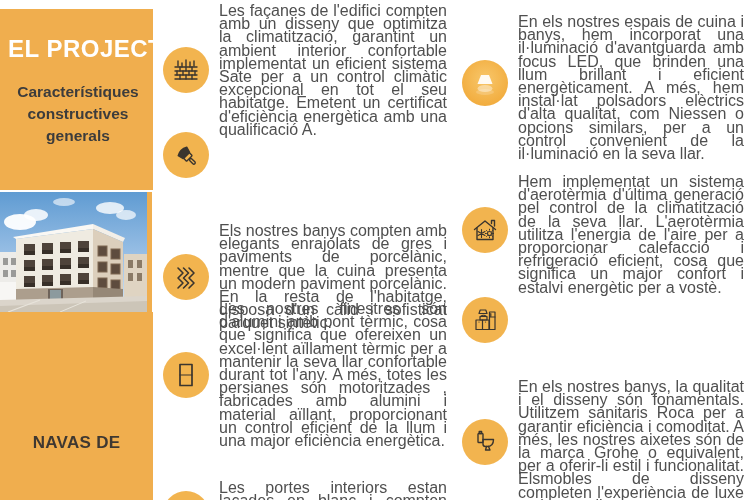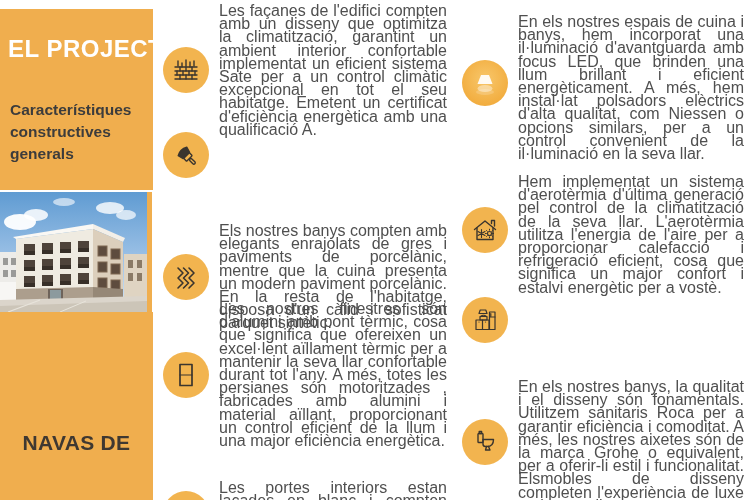--- a/index.html
+++ b/index.html
@@ -6,27 +6,27 @@
   body{
     width:750px;height:500px;position:relative;overflow:hidden;
     background:#ffffff;
     font-family:"Liberation Sans","DejaVu Sans",sans-serif;
   }
   .abs{position:absolute;}
   
   .side-top{left:0;top:9px;width:153px;height:181px;background:#F0AE4E;}
   .project-title{position:absolute;left:8px;top:26px;font-size:24px;font-weight:700;
     color:#ffffff;letter-spacing:.5px;white-space:nowrap;}
-  .section-subtitle{position:absolute;left:10px;top:90px;width:136px;
-    font-size:15.5px;font-weight:700;color:#3C3C3C;line-height:22px;}
+  .section-subtitle{position:absolute;left:10px;top:72px;width:136px;
+    font-size:15.5px;font-weight:700;color:#3C3C3C;line-height:22px;text-align:center;}
   .photo-wrap{left:0;top:192px;width:147px;height:120px;border-right:5px solid #F0AE4E;background:#9CC1E6;}
   .photo-wrap svg{display:block;}
   .side-bottom{left:0;top:312px;width:153px;height:188px;background:#F0AE4E;}
   .address{position:absolute;top:120px;left:0;width:100%;text-align:center;
-    font-size:21px;font-weight:700;color:#3F3831;line-height:21px;letter-spacing:.3px;}
+    font-size:17px;font-weight:700;color:#3F3831;line-height:21px;letter-spacing:.3px;}
   
   .col{position:absolute;top:0;height:500px;}
   .col-left{left:163px;width:284px;}
   .col-right{left:462px;width:284px;}
   .item{position:absolute;left:0;display:flex;align-items:center;}
   .circle{width:46px;height:46px;border-radius:50%;background:#F2B44F;
     flex:0 0 46px;display:flex;align-items:center;justify-content:center;margin-right:10px;}
   .circle.lamp{background:radial-gradient(circle at 50% 42%, #F8C76B 0%, #F2AE41 70%, #EFA73B 100%);}
   .txt{margin:0;font-size:16px;line-height:13.2px;color:#4F4F4F;text-align:justify;}
   .col-left .txt{width:228px;}

